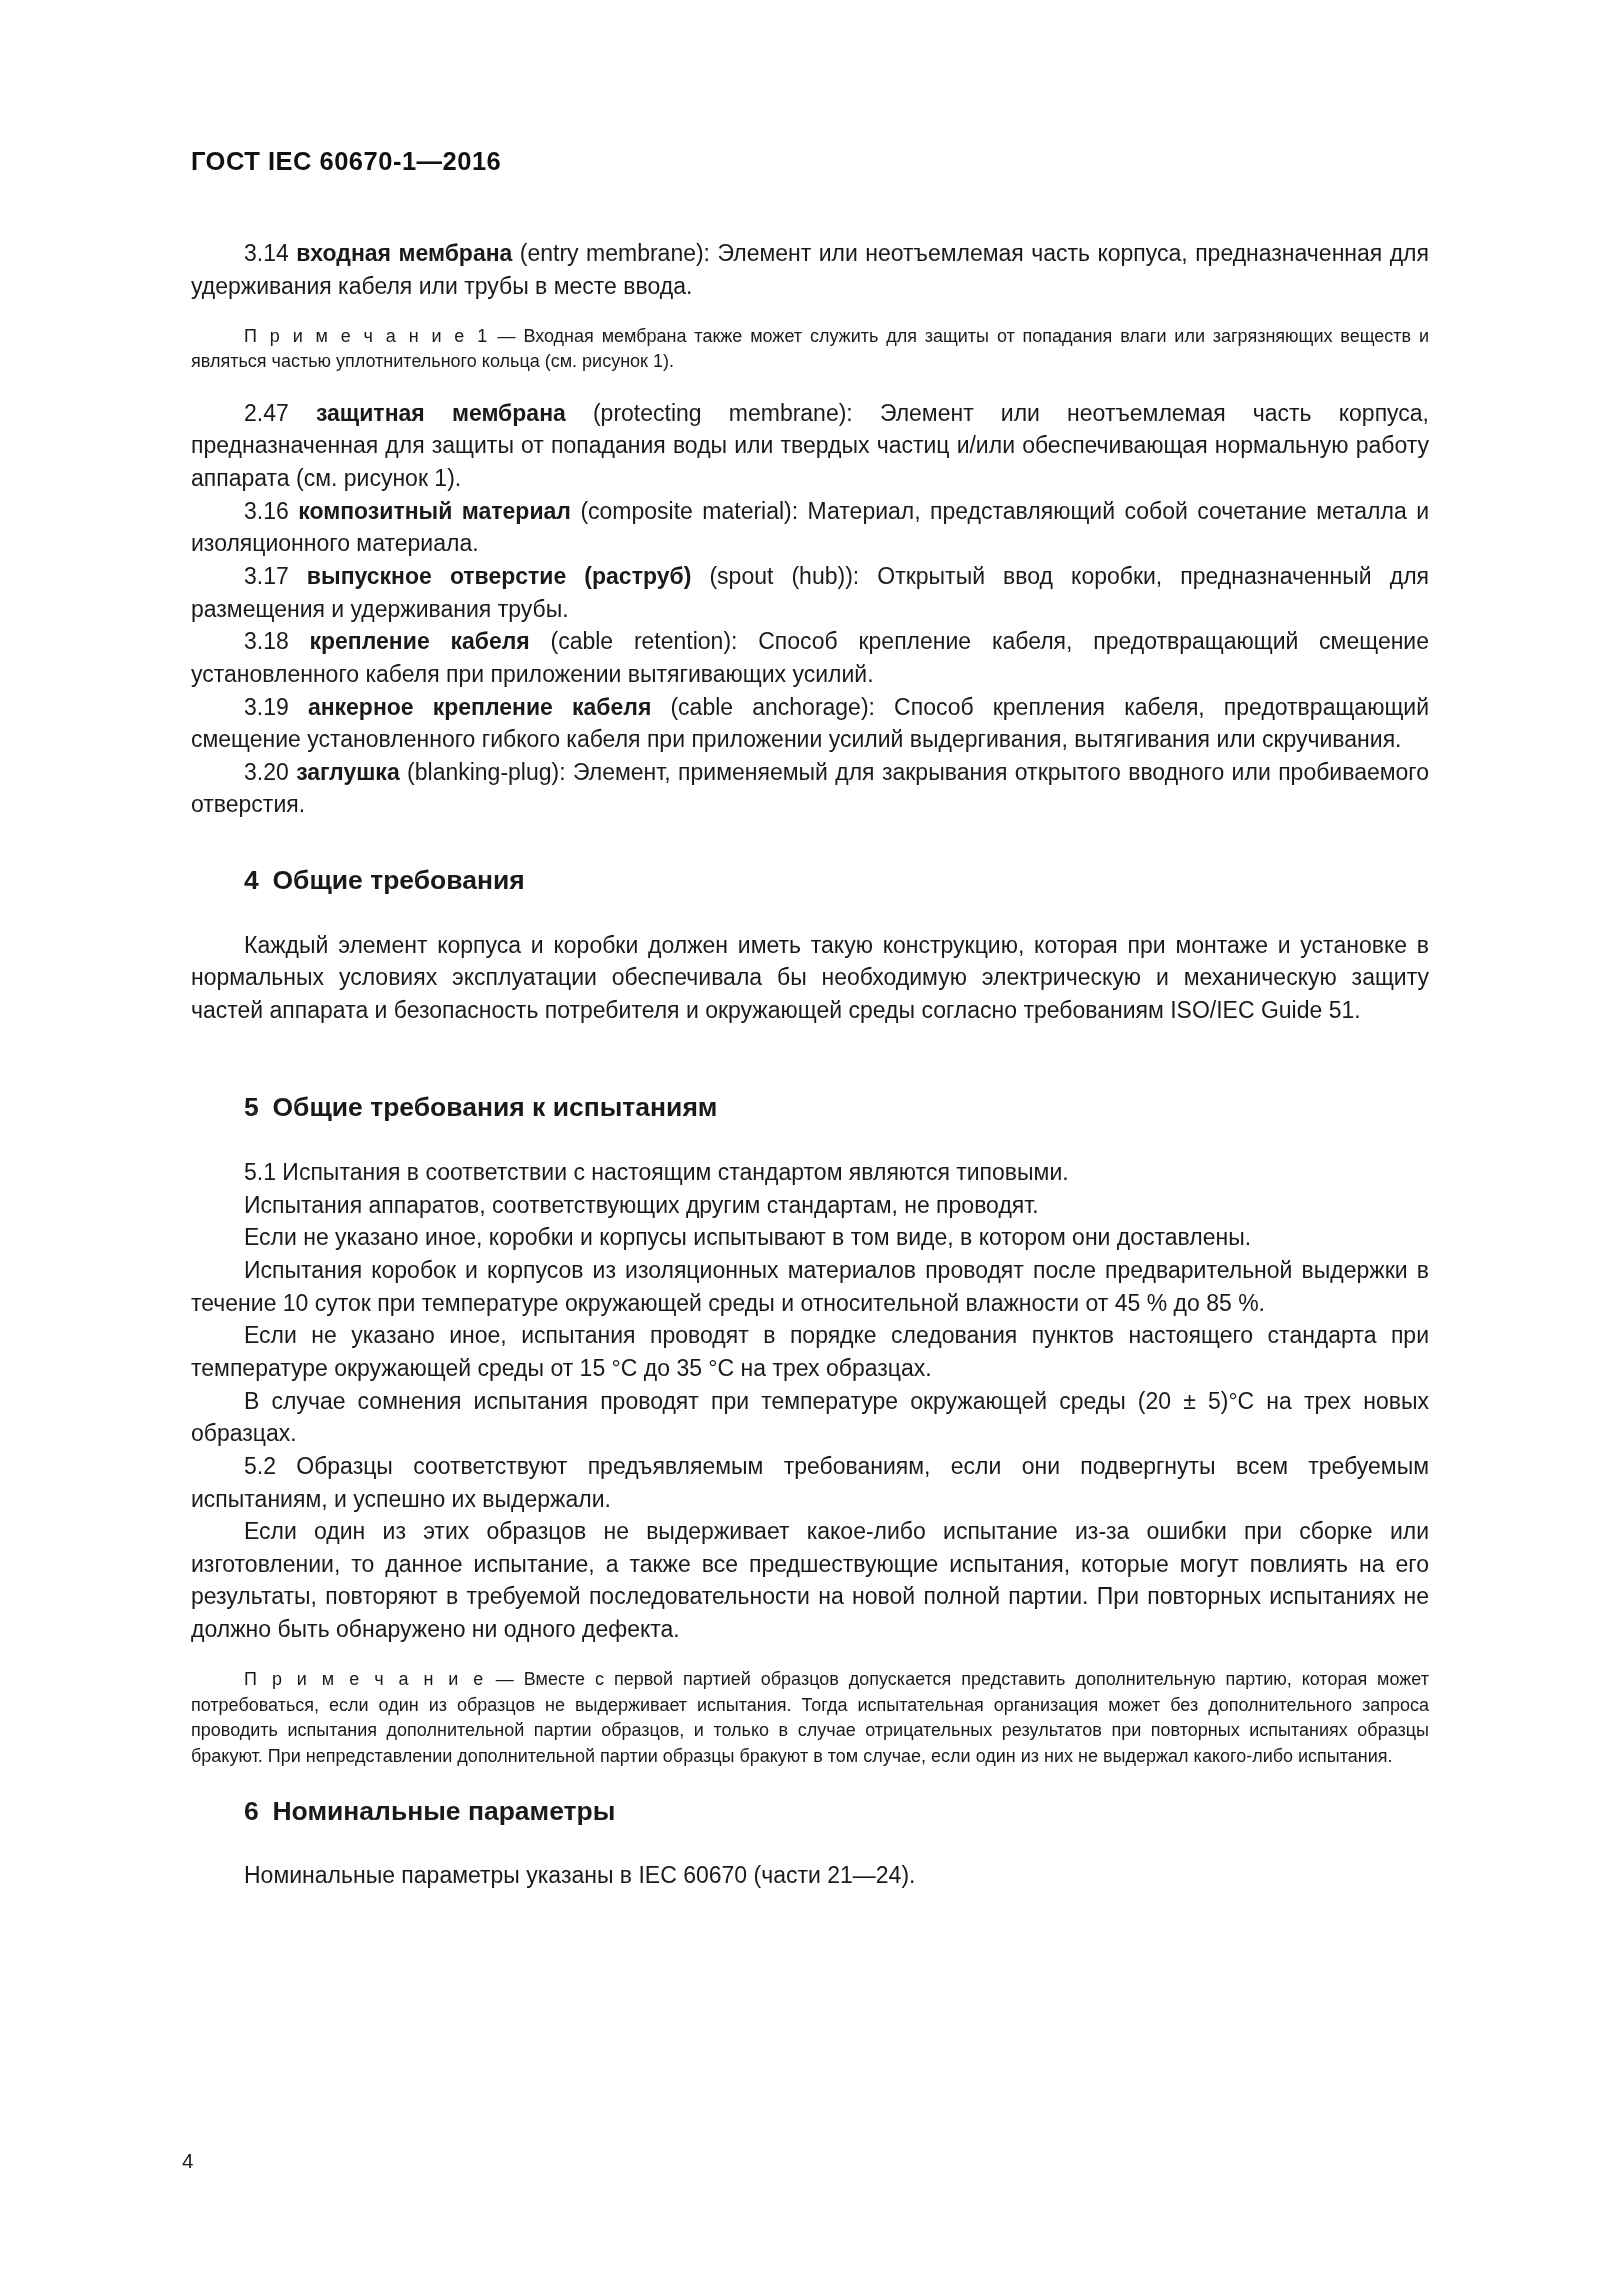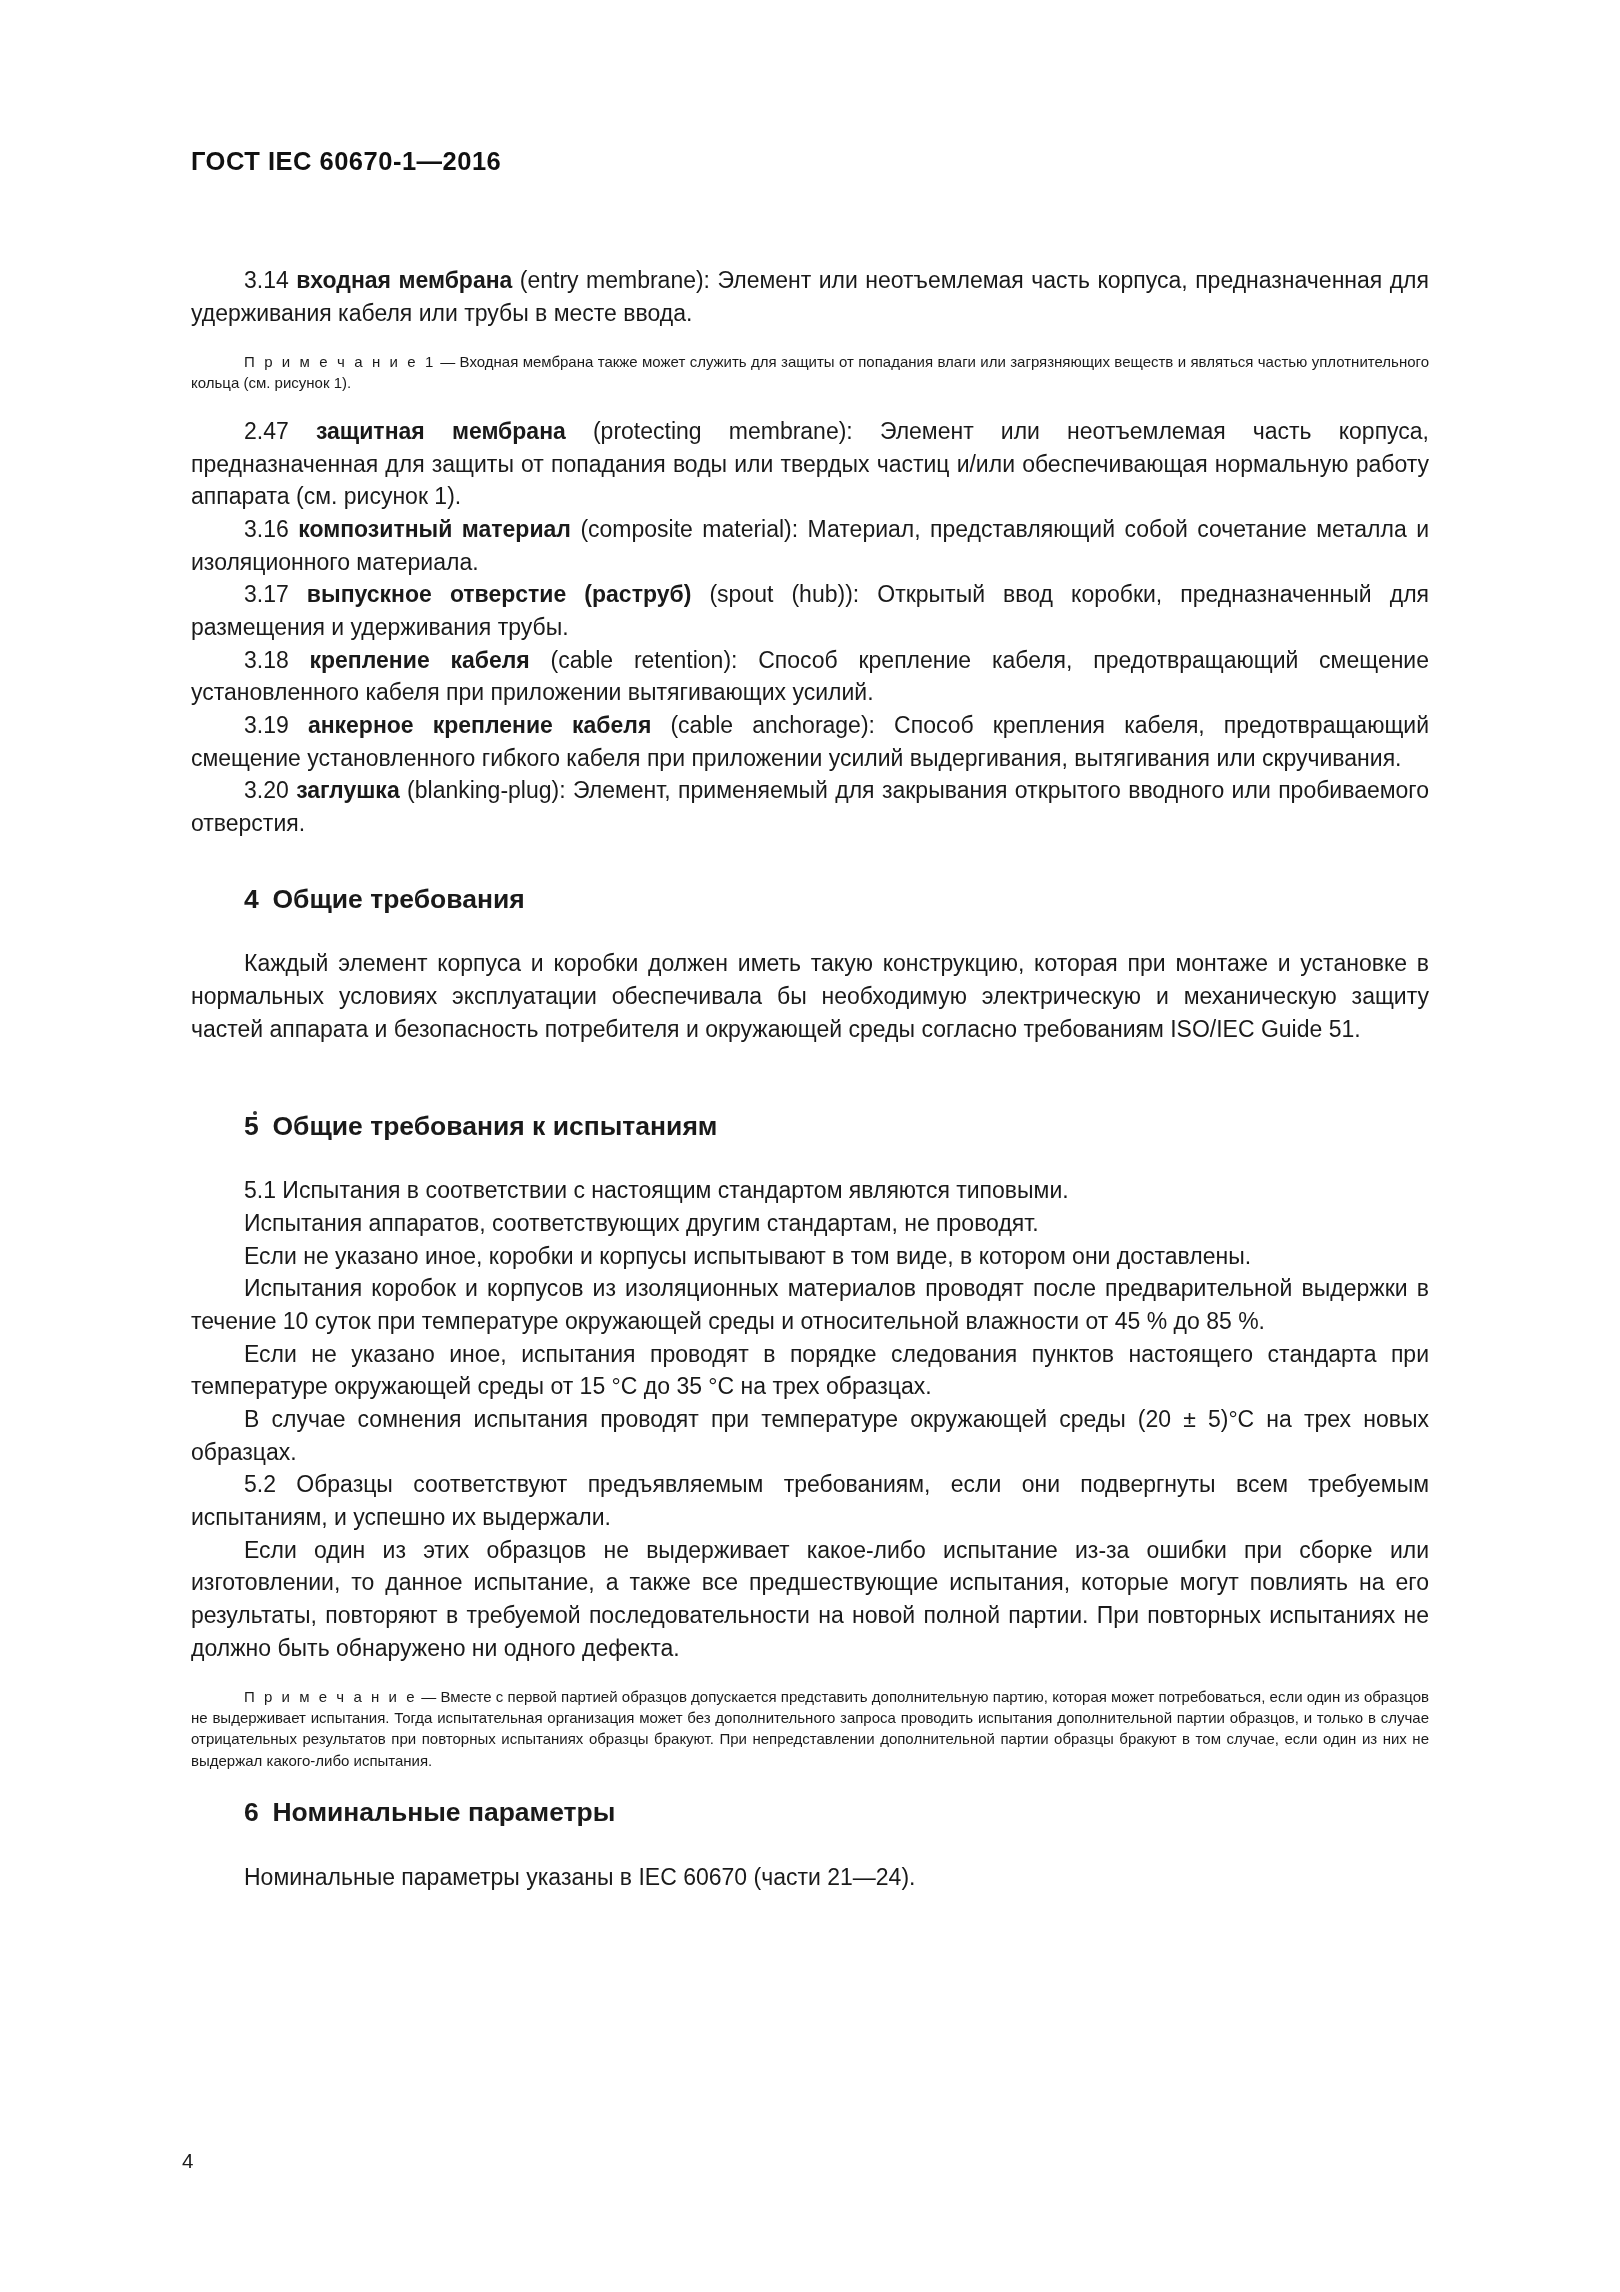--- a/index.html
+++ b/index.html
@@ -18,40 +18,40 @@
     position: relative;
     width: 1620px;
     height: 2293px;
     box-sizing: border-box;
     padding: 147px 191px 0 191px;
   }
   .header {
     font-size: 25.5px;
     font-weight: bold;
     letter-spacing: 0.5px;
-    margin: 0 0 88px 0;
+    margin: 0 0 61px 0;
     color: #111;
   }
   .body-text {
     font-size: 23px;
     line-height: 1.42;
     text-align: justify;
     color: #1a1a1a;
   }
   p {
     margin: 0;
   }
   p.indent {
     text-indent: 53px;
   }
   .term {
     font-weight: bold;
   }
   .note {
-    font-size: 15px;
+    font-size: 18px;
     line-height: 1.42;
     text-align: justify;
     text-indent: 53px;
   }
   .note .nlabel {
     letter-spacing: 2.5px;
   }
   h2.section {
     font-size: 26.5px;
     font-weight: bold;

